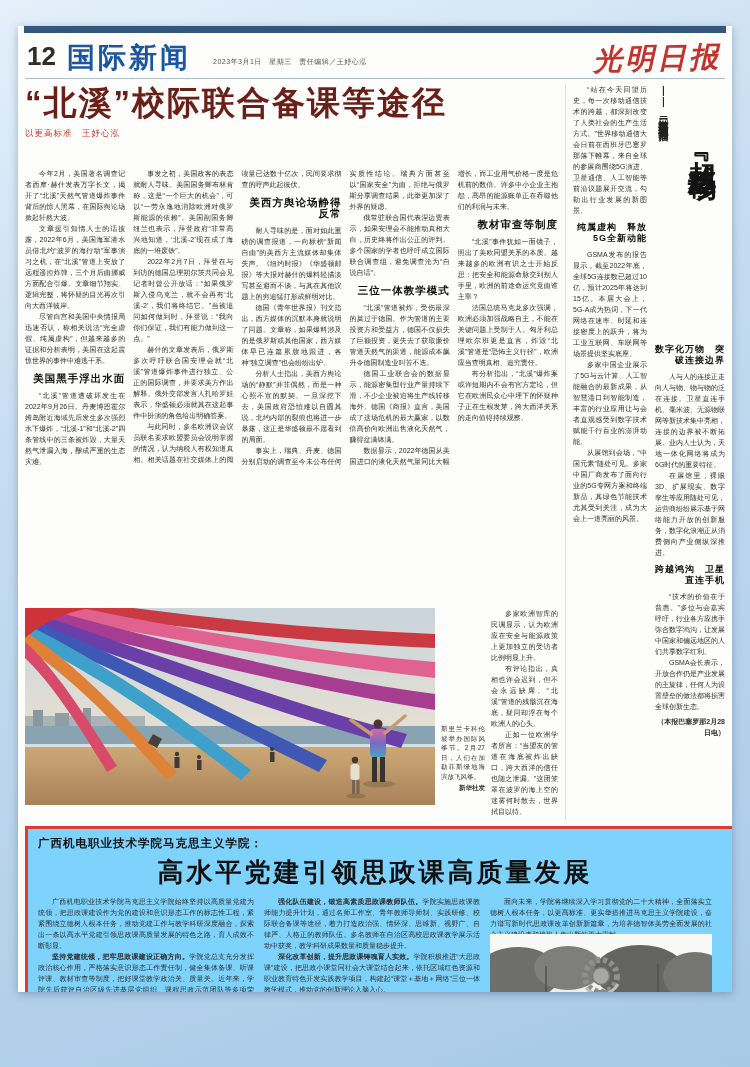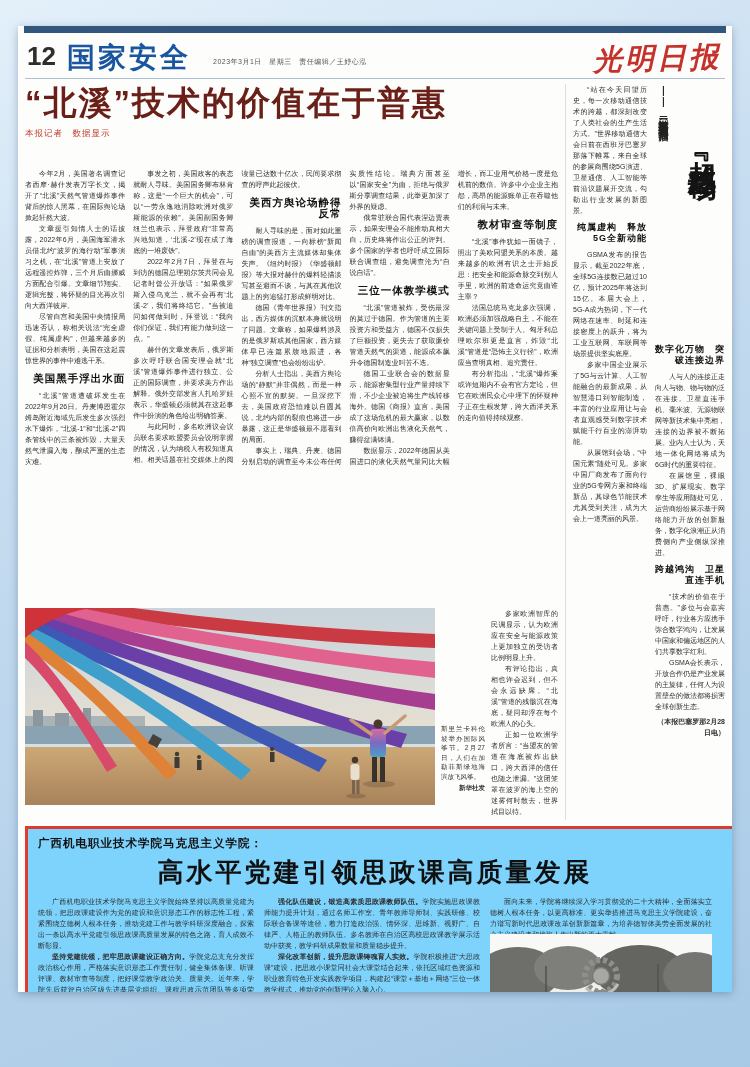--- a/index.html
+++ b/index.html
@@ -65,29 +65,29 @@
 </style>
 </head>
 <body>
 
 <div class="page">
   <div class="topbar"></div>
   <div class="content">
 
     <div class="masthead">
       <div class="pageno">12</div>
-      <div class="section">国家安全</div>
+      <div class="section">国际新闻</div>
       <div class="dateline">2023年3月1日　星期三　责任编辑／王妤心泓</div>
       <div class="logo">光明日报</div>
     </div>
     <div class="mast-rule"></div>
 
     <div class="main-art">
-      <h1 class="headline">“北溪”技术的价值在于普惠</h1>
-      <div class="byline">本报记者　数据显示</div>
+      <h1 class="headline">“北溪”校际联合备课等途径</h1>
+      <div class="byline">以更高标准　王妤心泓</div>
       <div class="bodyA textflow">
           <p>今年2月，美国著名调查记者西摩·赫什发表万字长文，揭开了“北溪”天然气管道爆炸事件背后的惊人黑幕，在国际舆论场掀起轩然大波。</p>
           <p>文章援引知情人士的话披露，2022年6月，美国海军潜水员借北约“波罗的海行动”军事演习之机，在“北溪”管道上安放了远程遥控炸弹，三个月后由挪威方面配合引爆。文章细节翔实、逻辑完整，将怀疑的目光再次引向大西洋彼岸。</p>
           <p>尽管白宫和美国中央情报局迅速否认，称相关说法“完全虚假、纯属虚构”，但越来越多的证据和分析表明，美国在这起震惊世界的事件中难逃干系。</p>
           <h3>美国黑手浮出水面</h3>
           <p>“北溪”管道遭破坏发生在2022年9月26日。丹麦博恩霍尔姆岛附近海域先后发生多次强烈水下爆炸，“北溪-1”和“北溪-2”四条管线中的三条被炸毁，大量天然气泄漏入海，酿成严重的生态灾难。</p>
           <p>事发之初，美国政客的表态就耐人寻味。美国国务卿布林肯称，这是“一个巨大的机会”，可以“一劳永逸地消除欧洲对俄罗斯能源的依赖”。美国副国务卿纽兰也表示，拜登政府“非常高兴地知道，‘北溪-2’现在成了海底的一堆废铁”。</p>
           <p>2022年2月7日，拜登在与到访的德国总理朔尔茨共同会见记者时曾公开放话：“如果俄罗斯入侵乌克兰，就不会再有‘北溪-2’，我们将终结它。”当被追问如何做到时，拜登说：“我向你们保证，我们有能力做到这一点。”</p>
           <p>赫什的文章发表后，俄罗斯多次呼吁联合国安理会就“北溪”管道爆炸事件进行独立、公正的国际调查，并要求美方作出解释。俄外交部发言人扎哈罗娃表示，华盛顿必须就其在这起事件中扮演的角色给出明确答案。</p>
           <p>与此同时，多名欧洲议会议员联名要求欧盟委员会说明掌握的情况，认为纳税人有权知道真相。相关话题在社交媒体上的阅读量已达数十亿次，民间要求彻查的呼声此起彼伏。</p>

